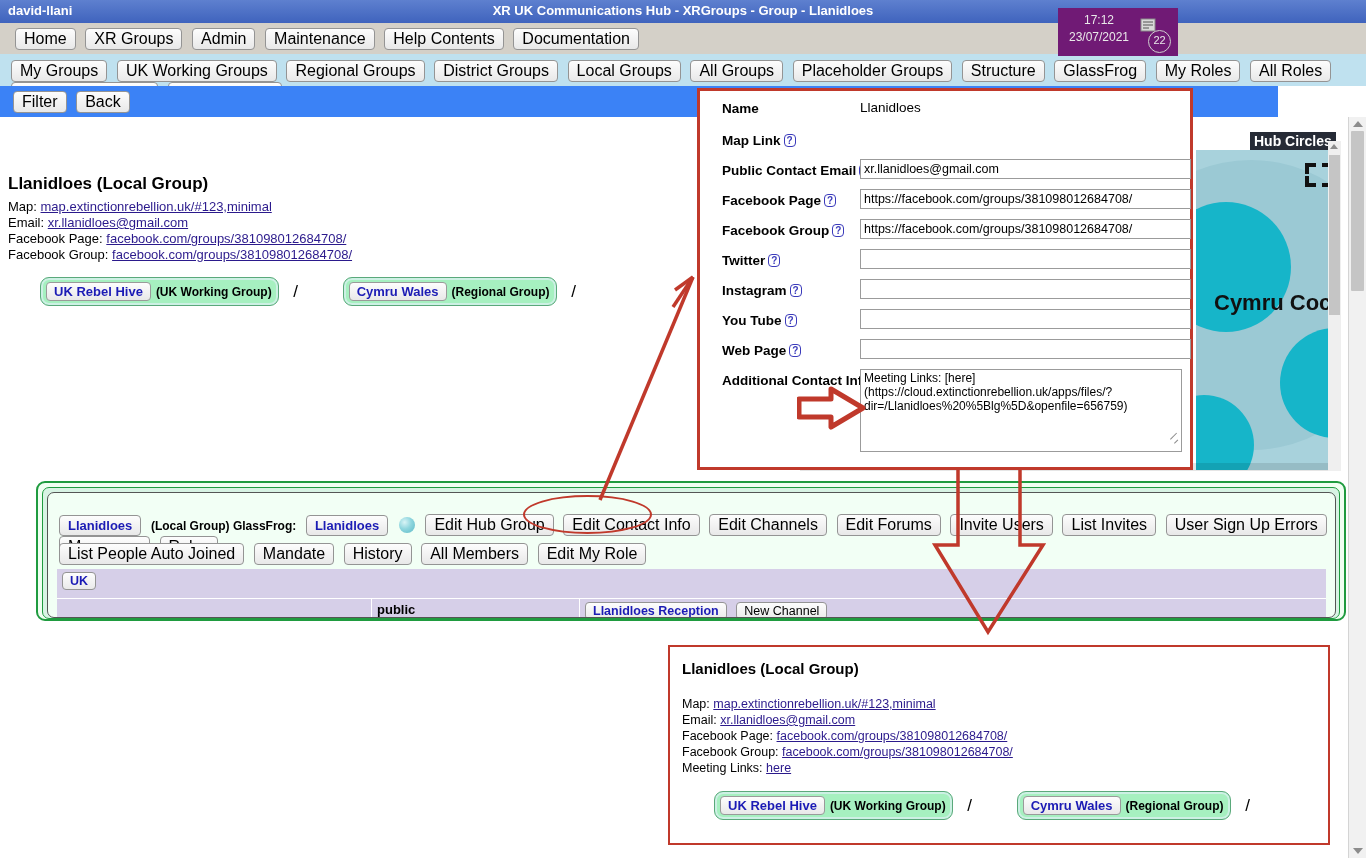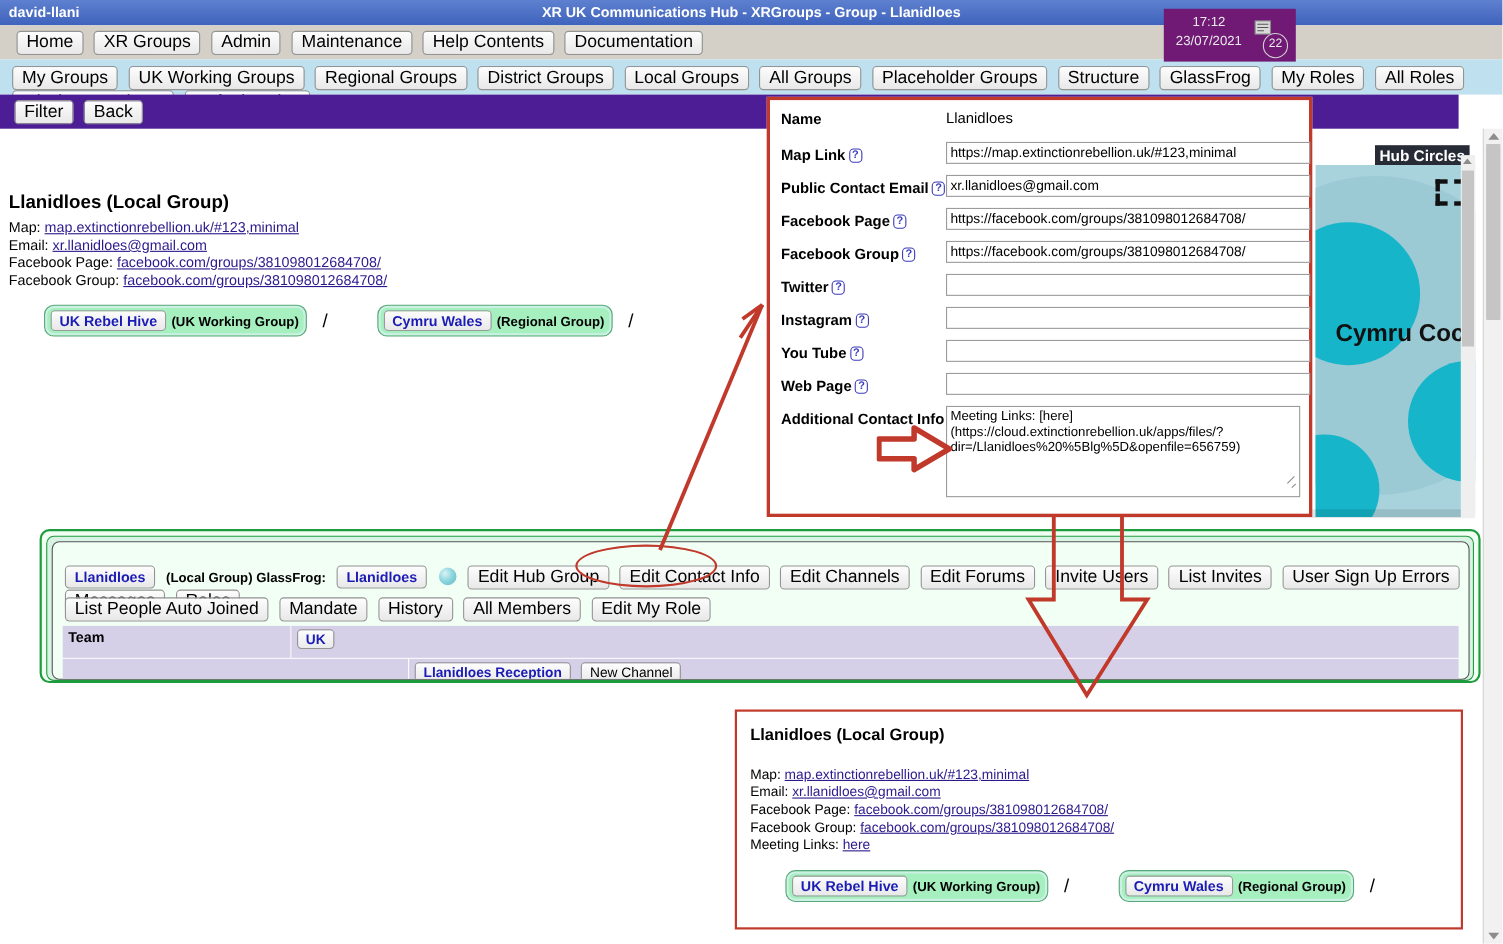--- a/index.html
+++ b/index.html
@@ -27,21 +27,21 @@
   .clock .time{position:absolute;left:8px;top:5px;width:66px;text-align:center;}
   .clock .date{position:absolute;left:8px;top:22px;width:66px;text-align:center;}
   .clock .tray{position:absolute;left:80px;top:10px;}
   .clock .badge{
     position:absolute;left:90px;top:22px;width:21px;height:21px;border-radius:50%;
     border:1.5px solid #cfcfcf;color:#e9e9e9;font-size:11px;text-align:center;line-height:19px;
   }
   
   .navrow1{position:absolute;left:0;top:23px;width:1366px;height:31px;background:#d4d0c8;}
   .navrow2{position:absolute;left:0;top:54px;width:1366px;height:32px;background:#bfe1ef;}
-  .navrow3{position:absolute;left:0;top:86px;width:1278px;height:31px;background:#4c1d95;padding-left:48px;}
+  .navrow3{position:absolute;left:0;top:86px;width:1278px;height:31px;background:#3b82f6;}
   .btn{
     display:inline-block;
     border:1px solid #949494;border-radius:4px;
     background:#f1f1f1;
     background:linear-gradient(#fdfdfd,#e8e8e8);
     padding:2px 8px;margin:0 3px;
     font-size:16px;line-height:16px;color:#000;
     font-family:Liberation Sans, sans-serif;
     white-space:nowrap;
   }
@@ -87,21 +87,21 @@
   .expand i{position:absolute;width:11px;height:4px;background:#111;}
   .expand b{position:absolute;width:4px;height:11px;background:#111;}
   
   .formpanel{
     position:absolute;left:697px;top:88px;width:496px;height:382px;
     background:#fff;border:3px solid #c0392b;z-index:20;
     box-sizing:border-box;
   }
   .frow{position:relative;height:30px;}
   .flabel{
-    position:absolute;left:10px;font-weight:bold;font-size:13.5px;white-space:nowrap;
+    position:absolute;left:22px;font-weight:bold;font-size:13.5px;white-space:nowrap;
   }
   .q{
     display:inline-block;color:#3b3bbb;border:1px solid #3b3bbb;border-radius:4px;
     font-size:10px;line-height:11px;padding:0 2px;margin-left:3px;
     font-weight:bold;vertical-align:1px;
   }
   .fval{position:absolute;left:160px;top:3px;font-size:13.5px;}
   .finput{
     position:absolute;left:160px;top:0px;width:331px;height:20px;
     border:1px solid #9b9b9b;background:#fff;box-sizing:border-box;
@@ -330,27 +330,27 @@
       <div class="toolrow r2">
         <span class="btn">List People Auto Joined</span>
         <span class="btn">Mandate</span>
         <span class="btn">History</span>
         <span class="btn">All Members</span>
         <span class="btn">Edit My Role</span>
       </div>
 
       <div class="mmtable">
         <div class="mmrow">
-          <div class="mmcell c2">Team</div>
           <div class="mmcell c3">
             <span class="chbtn">UK</span>
           </div>
         </div>
         <div class="mmrow">
           <div class="mmcell c1"></div>
+          <div class="mmcell c2">public</div>
           <div class="mmcell c3">
             <span class="chbtn">Llanidloes Reception</span>
             <span class="chbtn grey">New Channel</span>
           </div>
         </div>
       </div>
 
     </div>
   </div>
 </div>
@@ -358,21 +358,20 @@
 <div class="formpanel">
   <div style="position:absolute;left:0;top:6px;right:0;">
 
     <div class="frow" style="height:32px;">
       <span class="flabel" style="top:4px;">Name</span>
       <span class="fval">Llanidloes</span>
     </div>
 
     <div class="frow">
       <span class="flabel" style="top:4px;"><span>Map Link</span><span class="q">?</span></span>
-      <input class="finput" value="https://map.extinctionrebellion.uk/#123,minimal" style="">
     </div>
 
     <div class="frow">
       <span class="flabel" style="top:4px;"><span>Public Contact Email</span><span class="q">?</span></span>
       <input class="finput" value="xr.llanidloes@gmail.com" style="">
     </div>
 
     <div class="frow">
       <span class="flabel" style="top:4px;"><span>Facebook Page</span><span class="q">?</span></span>
       <input class="finput" value="https://facebook.com/groups/381098012684708/" style="">

